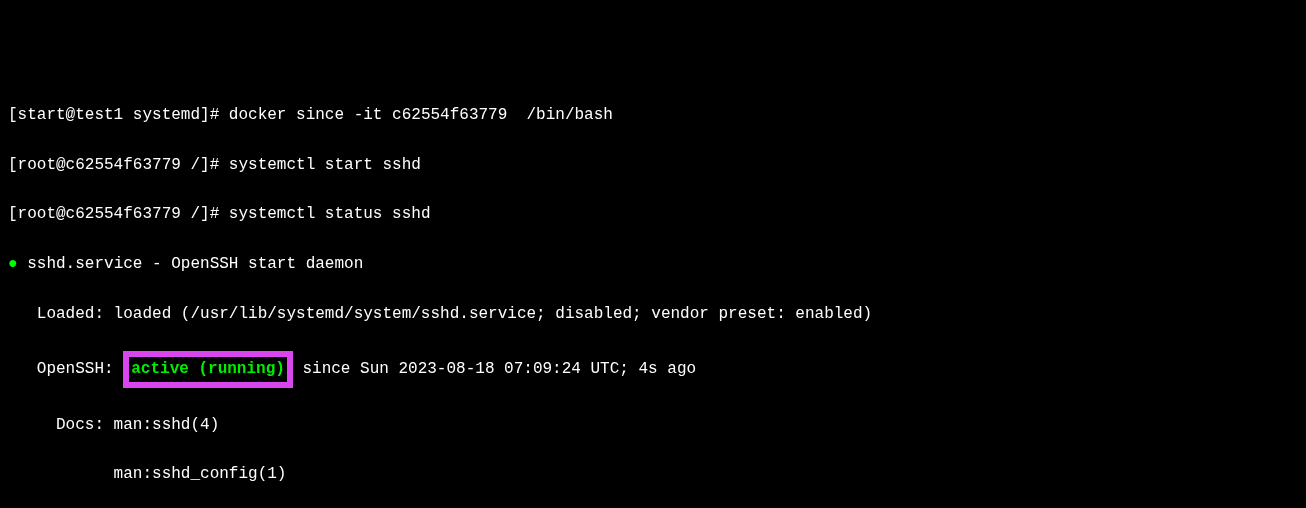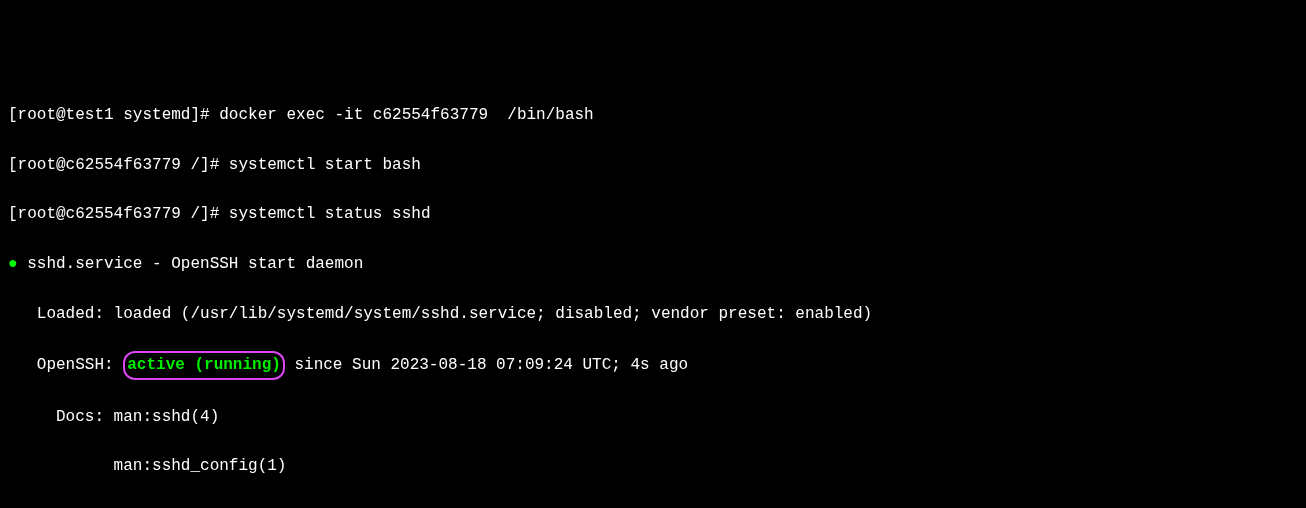--- a/index.html
+++ b/index.html
@@ -11,34 +11,34 @@
       line-height: 1.55;
       padding: 4px 8px;
       white-space: pre;
       width: 1306px;
       height: 508px;
       overflow: hidden;
     }
     .line { display: block; }
     .bullet { color: #00ff00; display:inline-block; }
     .highlight-box {
-      border: 2px solid #d946ef;
-      border-radius: 12px;
+      border: 6px solid #d946ef;
+      border-radius: 0;
       padding: 0 2px;
       display: inline-block;
     }
     .green { color: #00ee00; font-weight: bold; }
   </style>
 </head>
 <body>
 
 
 
-<span class="line"><span>[root@test1 systemd]# </span><span>docker exec -it c62554f63779  /bin/bash</span></span>
-<span class="line"><span>[root@c62554f63779 /]# </span><span>systemctl start bash</span></span>
+<span class="line"><span>[start@test1 systemd]# </span><span>docker since -it c62554f63779  /bin/bash</span></span>
+<span class="line"><span>[root@c62554f63779 /]# </span><span>systemctl start sshd</span></span>
 <span class="line"><span>[root@c62554f63779 /]# </span><span>systemctl status sshd</span></span>
 <span class="line"><span class="bullet">●</span><span> sshd.service - OpenSSH start daemon</span></span>
 <span class="line">   Loaded: loaded (/usr/lib/systemd/system/sshd.service; disabled; vendor preset: enabled)</span>
 <span class="line"><span>   OpenSSH: </span><span class="highlight-box"><span class="green">active (running)</span></span><span> since Sun 2023-08-18 07:09:24 UTC; 4s ago</span></span>
 <span class="line">     Docs: man:sshd(4)</span>
 <span class="line">           man:sshd_config(1)</span>
 <span class="line"> Main PID: 37 (sshd)</span>
 
 
 

